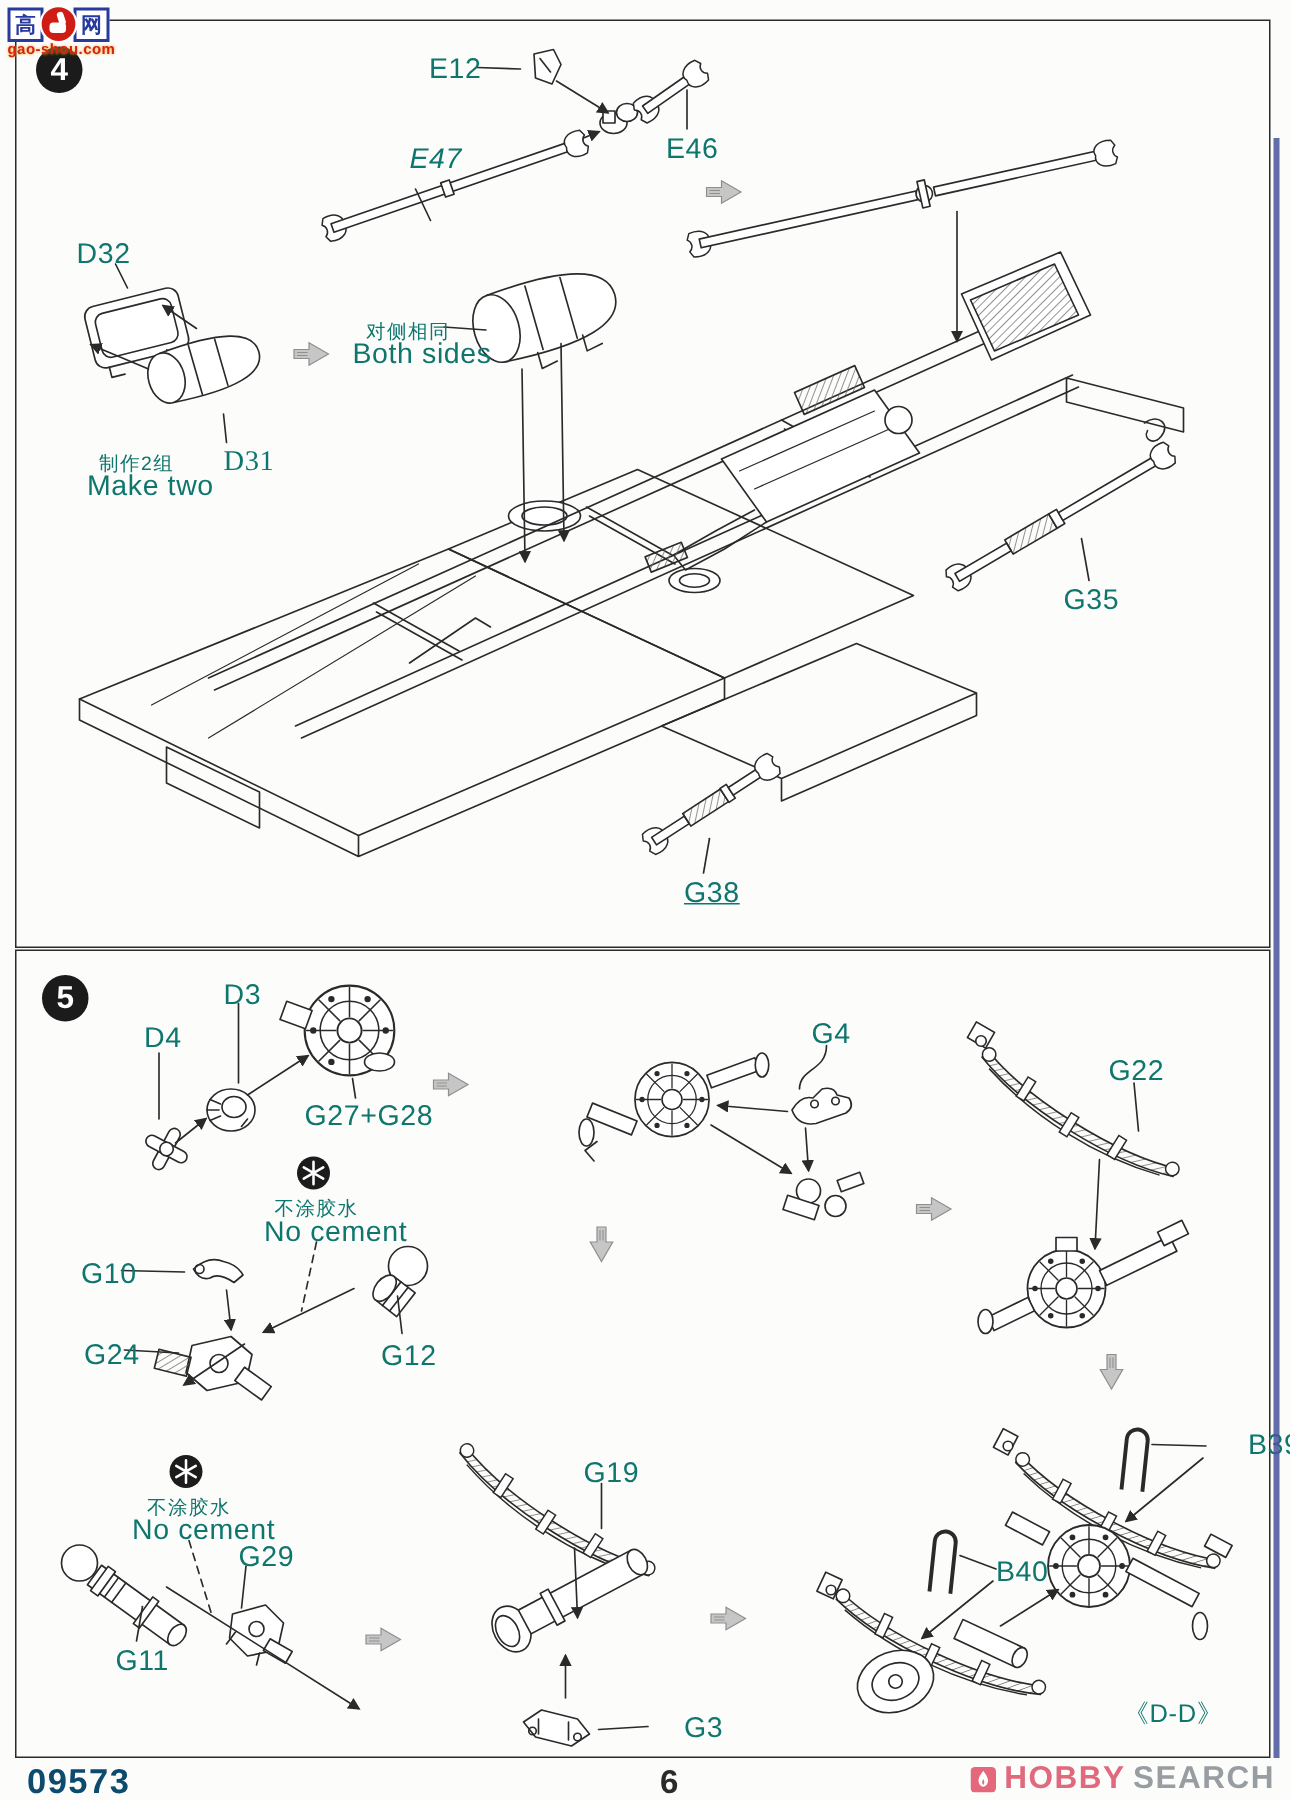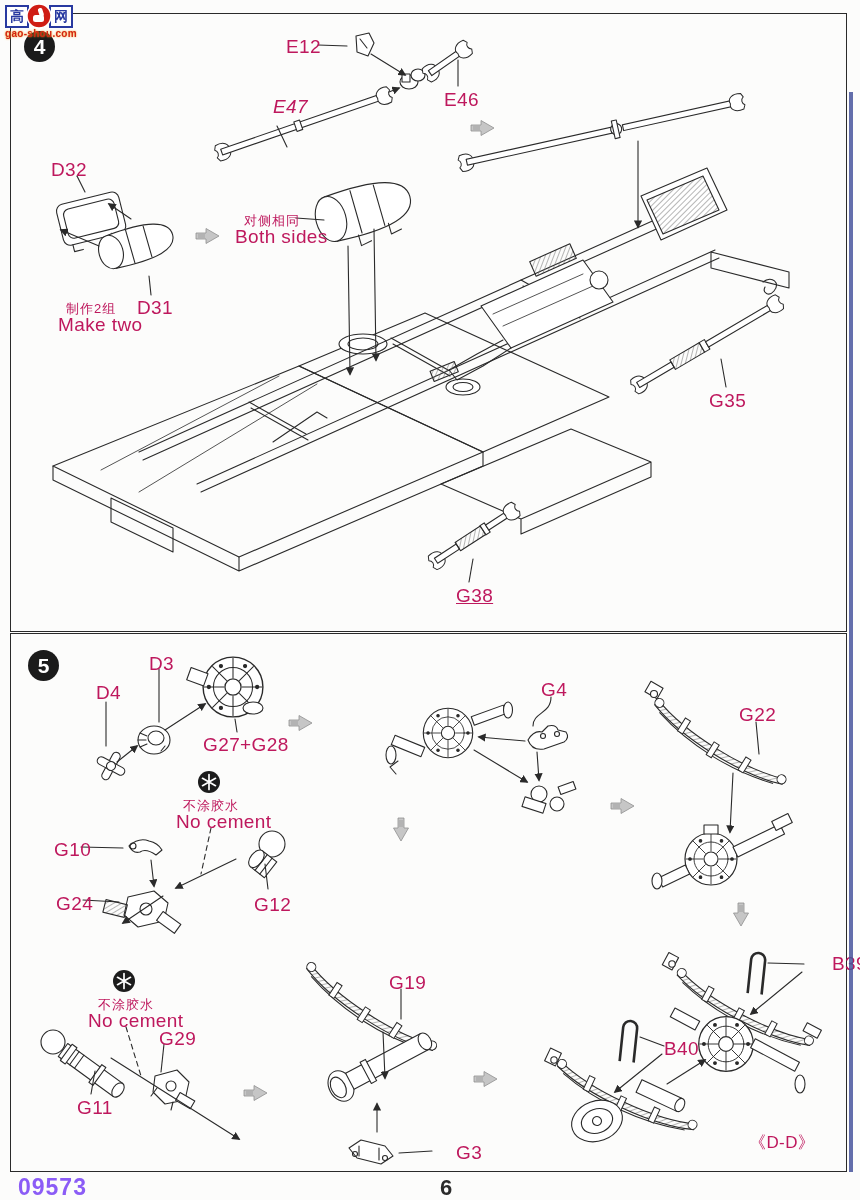--- a/index.html
+++ b/index.html
@@ -1,25 +1,25 @@
 <!DOCTYPE html>
 <html><head>
 <meta charset="utf-8">
 <style>
   html,body{margin:0;padding:0;background:#e9e9e7;}
   .page{position:relative;width:860px;height:1200px;background:#fcfcfb;overflow:hidden;
         font-family:"Liberation Sans",sans-serif;color:#232323;}
   .panel{position:absolute;border:1.6px solid #2a2a2a;background:transparent;}
   .panel svg{position:absolute;left:0;top:0;}
-  .lbl{position:absolute;font-size:19px;letter-spacing:.4px;white-space:nowrap;color:#be185d;z-index:4;}
+  .lbl{position:absolute;font-size:19px;letter-spacing:.4px;white-space:nowrap;color:#0f766e;z-index:4;}
   .zh{font-size:13px;letter-spacing:1px;text-align:right;}
   .en{font-size:19px;}
   .badge{position:absolute;width:31px;height:31px;border-radius:50%;background:#1b1b1b;color:#fff;
          font-weight:bold;font-size:21px;line-height:31px;text-align:center;z-index:5;}
-  .kit{position:absolute;left:18px;top:1174px;font-weight:bold;font-size:23px;letter-spacing:1px;color:#8b5cf6;}
+  .kit{position:absolute;left:18px;top:1174px;font-weight:bold;font-size:23px;letter-spacing:1px;color:#0c4a6e;}
   .pageno{position:absolute;left:440px;top:1175px;font-weight:bold;font-size:22px;color:#2b2b2b;}
   .brand{position:absolute;right:10px;top:1174px;display:flex;align-items:center;gap:5px;z-index:6;}
   .brand .t1{font-weight:bold;font-size:21px;letter-spacing:1px;color:#e0697e;}
   .brand .t2{font-weight:bold;font-size:21px;letter-spacing:1px;color:#989da2;}
   .wm{position:absolute;left:5px;top:3px;z-index:7;width:80px;}
   .wm-row{display:flex;align-items:center;}
   .wm-box{display:inline-block;width:20px;height:19px;border:2px solid #2839a0;background:#fff;
           color:#2839a0;font-weight:bold;font-size:14px;line-height:19px;text-align:center;}
   .wm-site{font-weight:bold;font-size:10px;color:#d32413;letter-spacing:.3px;text-shadow:0 0 2px #f7a21a;margin-top:-1px;}
   .edge{position:absolute;left:849px;top:92px;width:3.5px;height:1080px;background:#46549b;opacity:.85;z-index:8;}
@@ -200,21 +200,21 @@
 
       <use href="#garr" transform="translate(472,114)"></use>
       <use href="#garr" transform="translate(197,222)"></use>
     </svg>
 
     <div class="badge" style="left:13px;top:17px;">4</div>
     <span class="lbl" style="left:275px;top:22px;">E12</span>
     <span class="lbl" style="left:262px;top:82px;font-style:italic;">E47</span>
     <span class="lbl" style="left:433px;top:75px;">E46</span>
     <span class="lbl" style="left:40px;top:145px;">D32</span>
-    <span class="lbl" style="left:126px;top:283px;">D31</span>
+    <span class="lbl" style="left:138px;top:283px;font-family:Liberation Serif, serif;">D31</span>
     <span class="lbl zh" style="left:55px;top:286px;">制作2组</span>
     <span class="lbl en" style="left:47px;top:300px;">Make two</span>
     <span class="lbl zh" style="left:233px;top:198px;">对侧相同</span>
     <span class="lbl en" style="left:224px;top:212px;">Both sides</span>
     <span class="lbl" style="left:698px;top:376px;">G35</span>
     <span class="lbl" style="left:445px;top:571px;text-decoration:underline;">G38</span>
   </div>
 
   <div class="panel" style="left:10px;top:633px;width:835px;height:537px;">
     <svg width="835" height="537" viewBox="0 0 835 537">
@@ -431,14 +431,23 @@
       </svg>
       <span class="wm-box">网</span>
     </div>
     <div class="wm-site">gao-shou.com</div>
   </div>
 
   <div class="edge"></div>
 
   <div class="kit">09573</div>
   <div class="pageno">6</div>
+  <div class="brand">
+    <svg width="17" height="17" viewBox="0 0 17 17">
+      <rect width="17" height="17" rx="3" fill="#e4677c"></rect>
+      <path d="M8.5,2.5 C5.5,6.5 4.5,9 6,11.5 C7.2,13.7 9.8,13.7 11,11.5 C12.5,9 11.5,6.5 8.5,2.5 Z" fill="#fff"></path>
+      <path d="M8.5,8 C7.5,9.6 7.6,11 8.5,12 C9.4,11 9.5,9.6 8.5,8 Z" fill="#e4677c"></path>
+    </svg>
+    <span class="t1">HOBBY</span>
+    <span class="t2">SEARCH</span>
+  </div>
 
 </div>
 
 </body></html>

